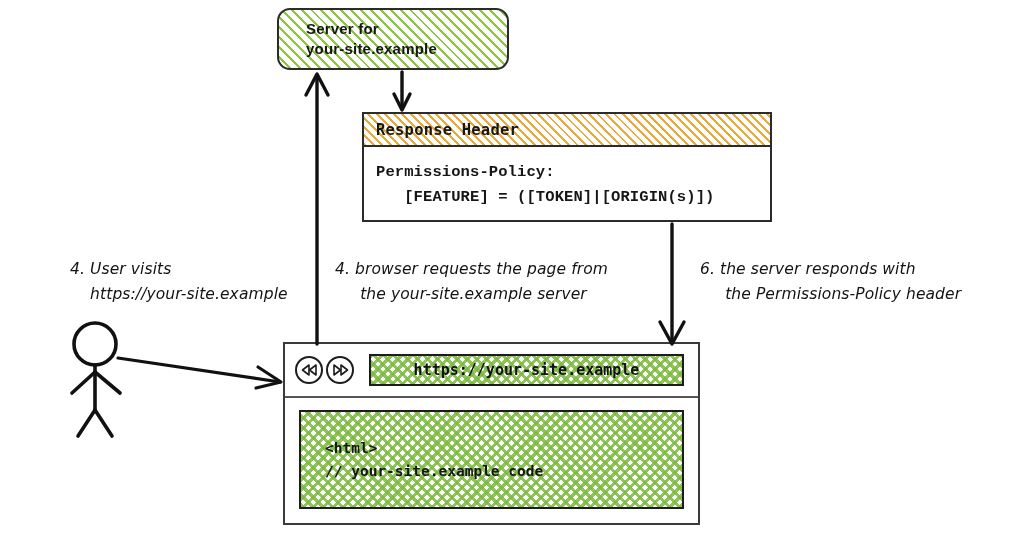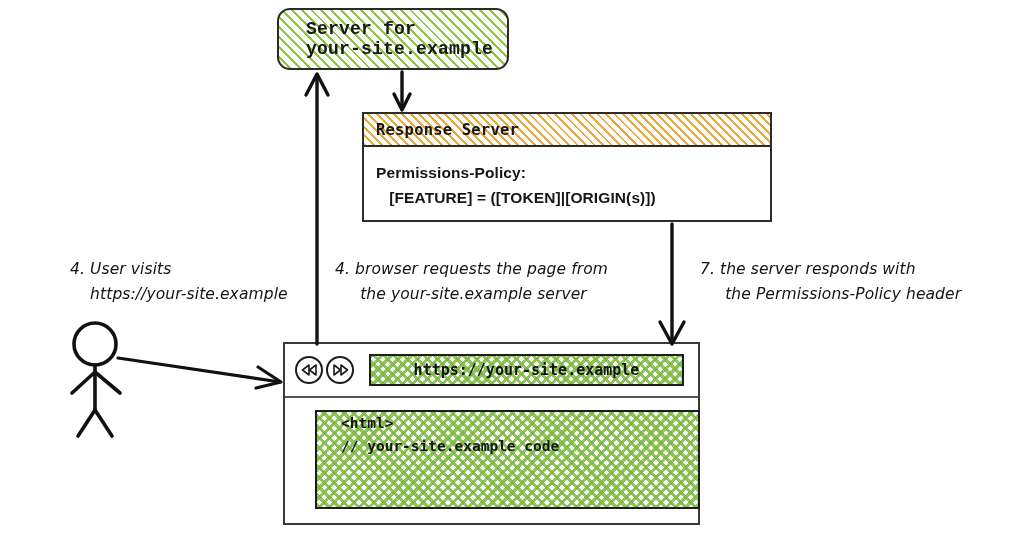--- a/index.html
+++ b/index.html
@@ -36,43 +36,43 @@
   }
 
   
   #server-box{
     position:absolute;left:277px;top:8px;width:232px;height:62px;
     border:2.5px solid #2b2b2b;border-radius:13px;
     box-sizing:border-box;
     display:flex;align-items:center;
   }
   #server-text{
-    font-family:Liberation Mono, monospace;
-    font-size:18px;line-height:20px;color:#161616;
+    font-family:Liberation Sans, sans-serif;
+    font-size:15px;line-height:20px;color:#161616;
     padding-left:27px;white-space:pre;font-weight:600;
     letter-spacing:.2px;
   }
 
   
   #resp-box{
     position:absolute;left:362px;top:112px;width:410px;height:110px;
     border:2.5px solid #2b2b2b;box-sizing:border-box;background:#fff;
   }
   #resp-title-bar{
     height:33px;border-bottom:2.5px solid #2b2b2b;
     display:flex;align-items:center;box-sizing:border-box;
   }
   #resp-title{
     font-family:"DejaVu Sans Mono",monospace;
     font-size:15.5px;color:#161616;font-weight:700;
     padding-left:12px;white-space:pre;letter-spacing:.2px;
   }
   #resp-body{
     padding:13px 0 0 12px;
-    font-family:Liberation Sans, sans-serif;
+    font-family:Liberation Mono, monospace;
     font-size:15.5px;line-height:25px;color:#161616;
     white-space:pre;font-weight:600;letter-spacing:.1px;
   }
 
   
   #browser{
     position:absolute;left:283px;top:342px;width:417px;height:183px;
     border:2.5px solid #3a3a3a;box-sizing:border-box;background:#fff;
   }
   #browser-toolbar{
@@ -90,23 +90,22 @@
     display:flex;align-items:center;justify-content:center;
   }
   #urlbar-text{
     font-family:"DejaVu Sans Mono",monospace;
     font-size:15px;font-weight:700;color:#121212;white-space:pre;
   }
   #browser-content{height:125px;box-sizing:border-box;padding:12px 14px 14px 14px;}
   #page-area{
     width:100%;height:100%;box-sizing:border-box;
     border:2.2px solid #1d1d1d;
-    display:flex;flex-direction:column;
+    display:flex;flex-direction:column;justify-content:center;
     padding-left:24px;
-    margin-left:16px;
   }
   #page-code{
     font-family:"DejaVu Sans Mono",monospace;
     font-size:14.5px;line-height:23px;color:#161616;
     white-space:pre;font-weight:600;
   }
 
   
   .caption{
     position:absolute;
@@ -126,21 +125,21 @@
 
 <div id="stage">
 
   <div id="server-box" class="hatch-green">
     <div id="server-text">Server for
 your-site.example</div>
   </div>
 
   <div id="resp-box">
     <div id="resp-title-bar" class="hatch-amber">
-      <div id="resp-title">Response Server</div>
+      <div id="resp-title">Response Header</div>
     </div>
     <div id="resp-body">Permissions-Policy:
    [FEATURE] = ([TOKEN]|[ORIGIN(s)])</div>
   </div>
 
   <div id="browser">
     <div id="browser-toolbar">
 
       <div class="navbtn">
         <svg width="17" height="12" viewBox="0 0 17 12">
@@ -166,21 +165,21 @@
         <div id="page-code">&lt;html&gt;
 // your-site.example code</div>
       </div>
     </div>
   </div>
 
   <div class="caption" id="cap1">4. User visits
     https://your-site.example</div>
   <div class="caption" id="cap2">4. browser requests the page from
      the your-site.example server</div>
-  <div class="caption" id="cap3">7. the server responds with
+  <div class="caption" id="cap3">6. the server responds with
      the Permissions-Policy header</div>
 
   <svg class="overlay" viewBox="0 0 1012 538">
     <defs>
       <marker id="ah" markerWidth="12" markerHeight="12" refX="3.4" refY="5" orient="auto" markerUnits="strokeWidth">
         <path d="M0.6,0.4 L5.2,5 L0.6,9.6" fill="none" stroke="#111" stroke-width="1.5" stroke-linecap="round" stroke-linejoin="round"></path>
       </marker>
     </defs>
 
     <g>

